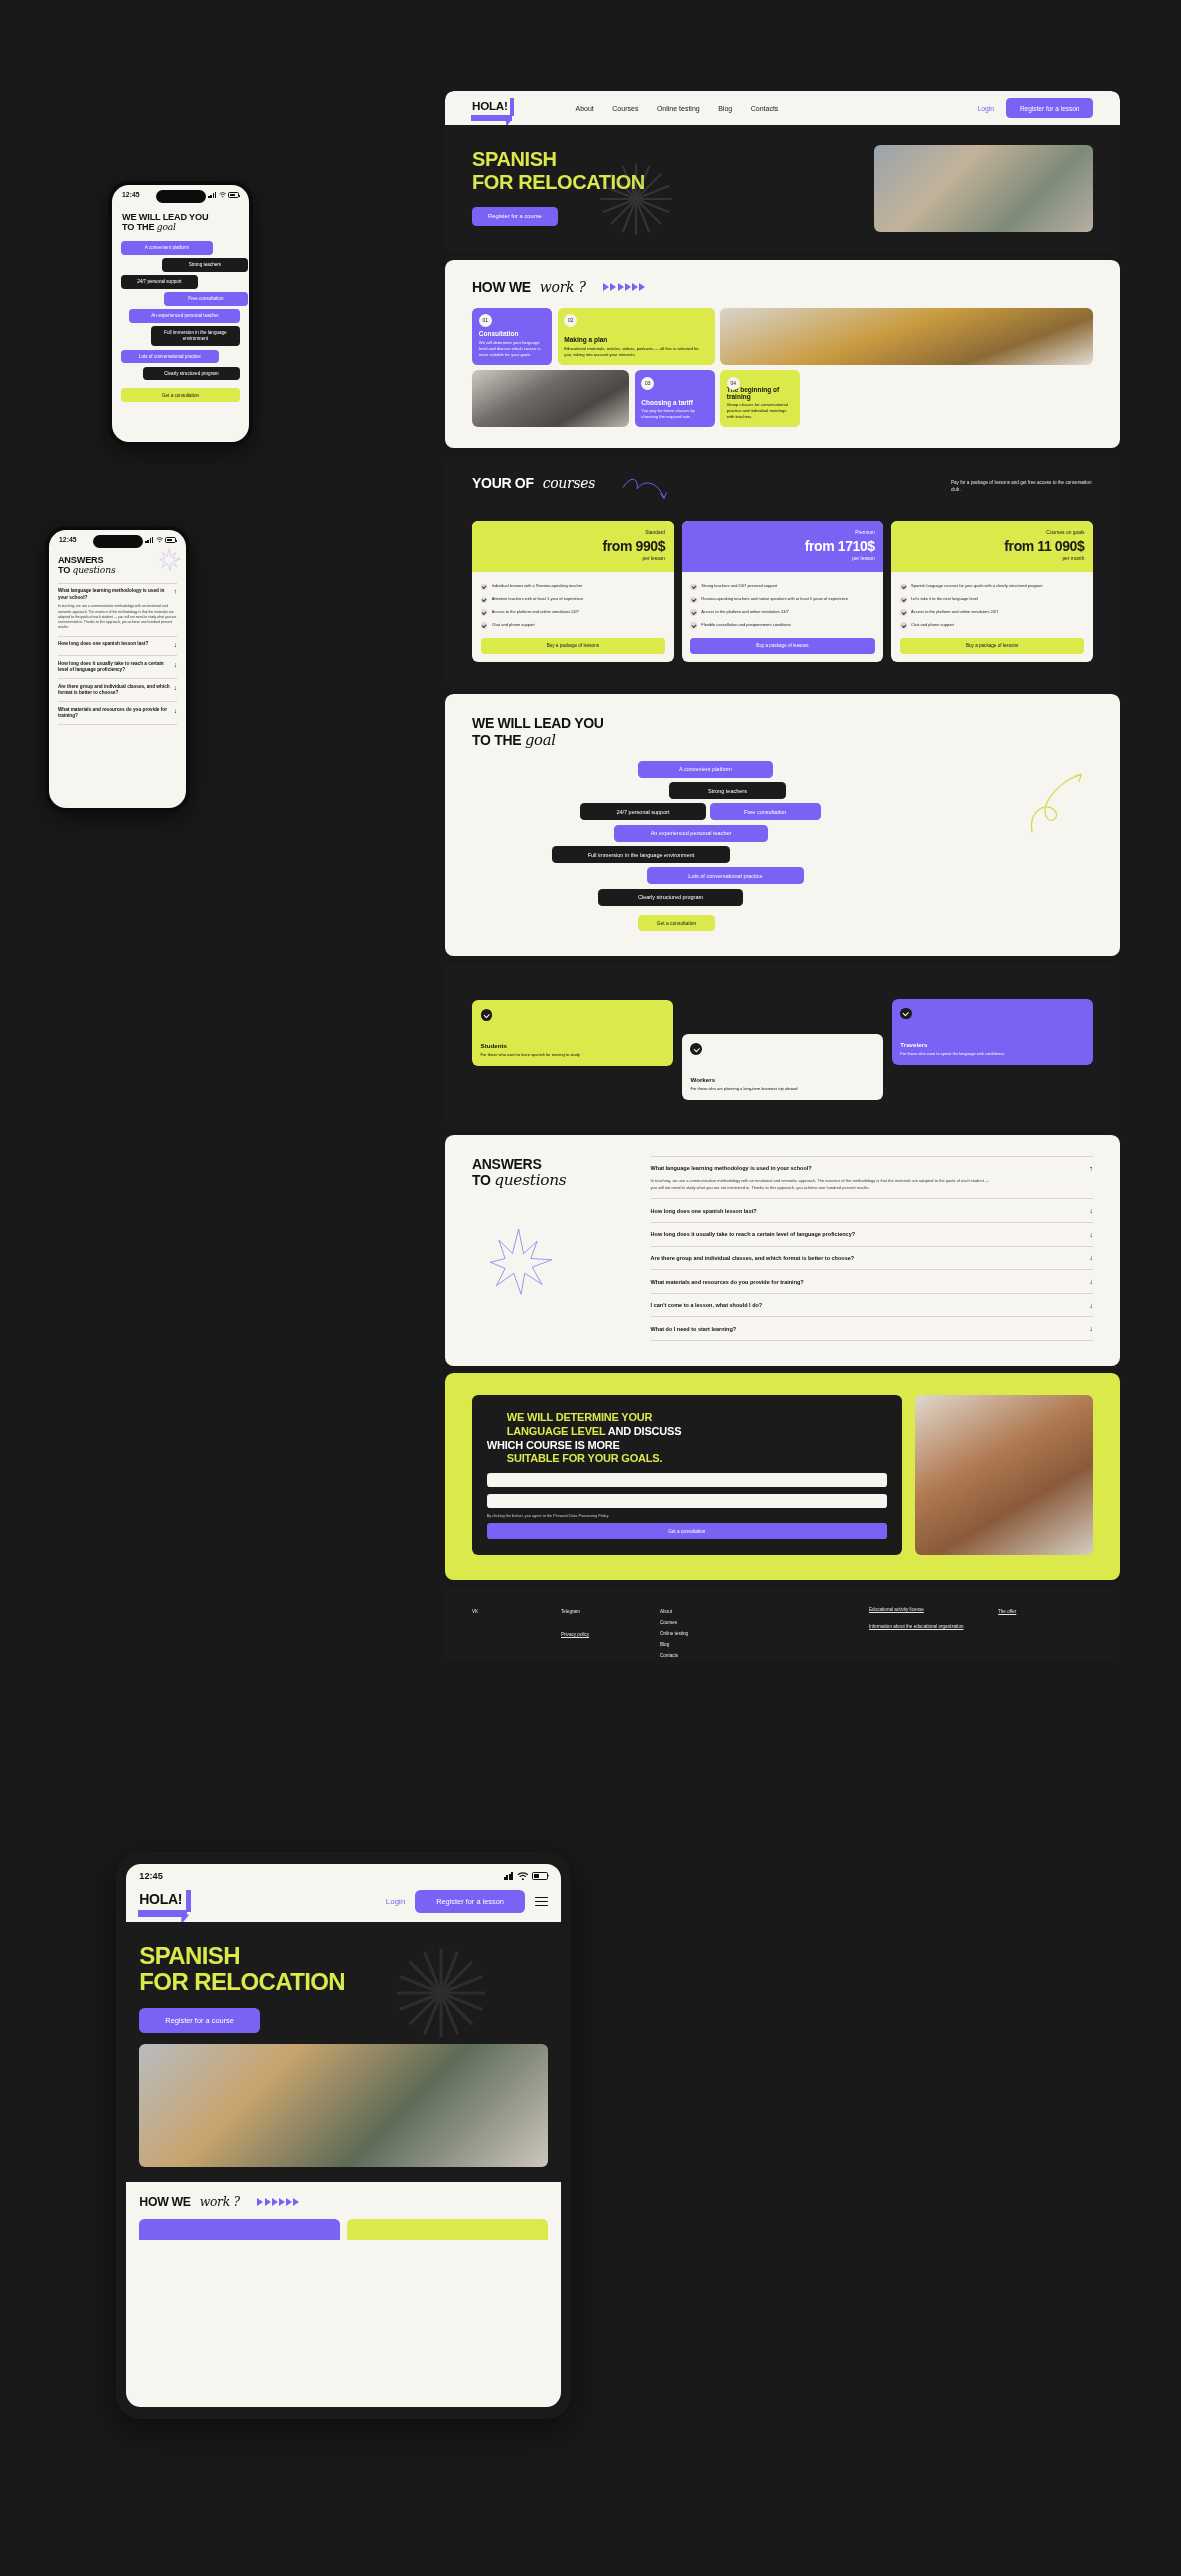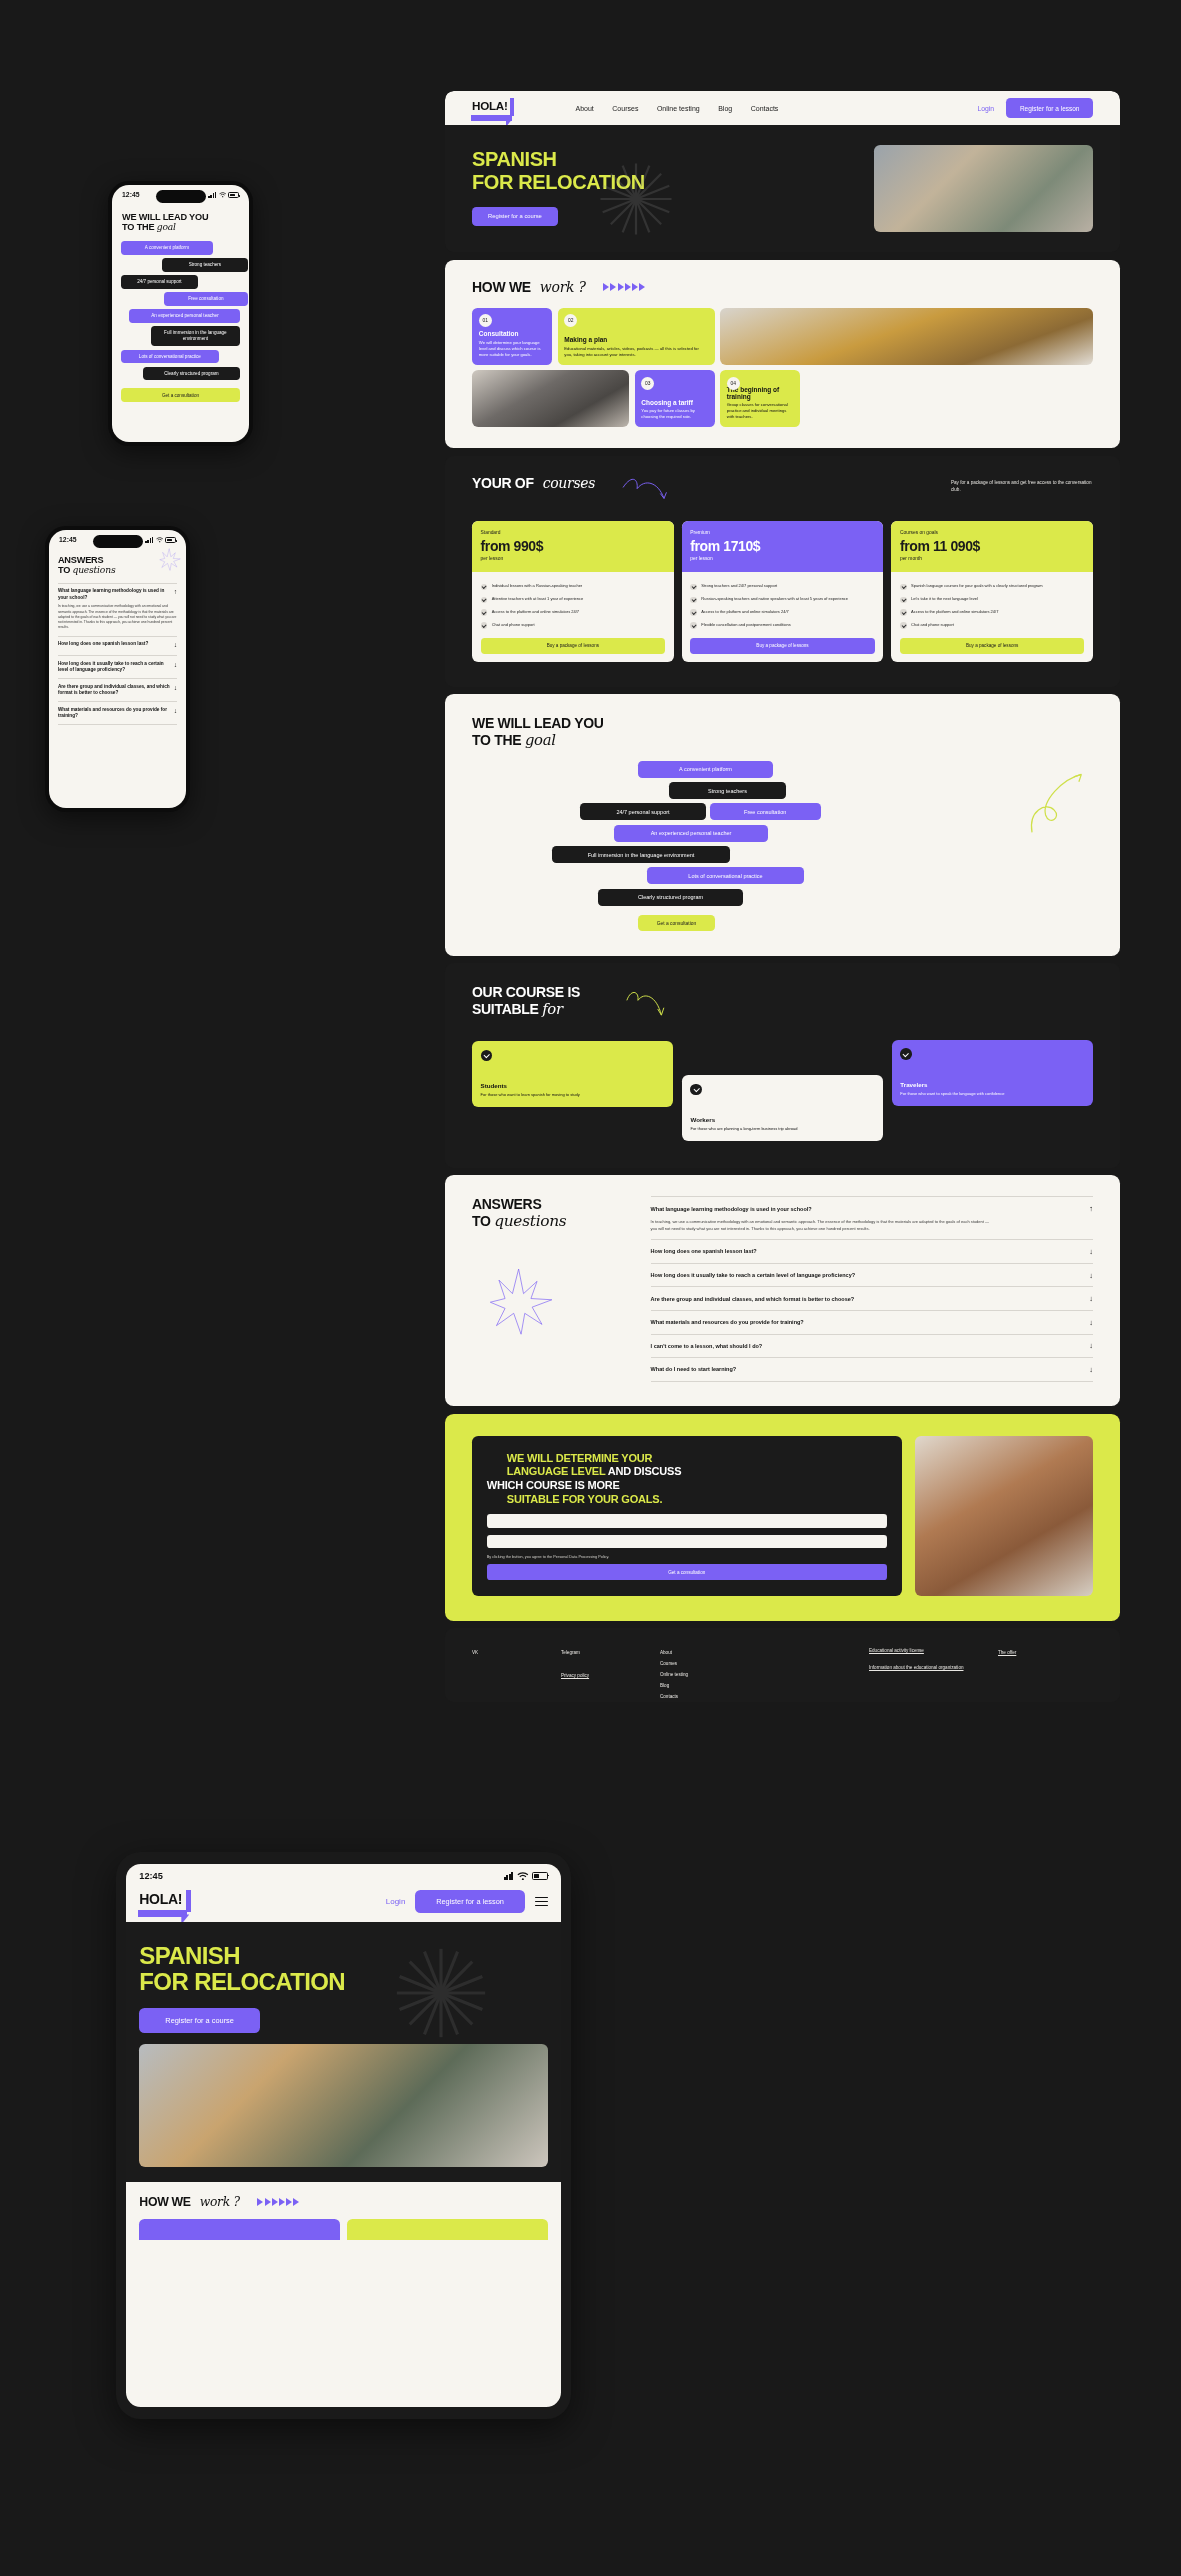--- a/index.html
+++ b/index.html
@@ -71,21 +71,21 @@
   .step p { font-size:4.2px; line-height:1.45; }
   .step.on-purple, .step.on-purple h4, .step.on-purple p { color:#fff; }
 
   .d-cost { background:#1b1b1b; padding:19.7px 27px 24.6px; }
   .d-cost .sec-title { color:#fff; }
   .cost-top { display:flex; align-items:flex-start; }
   .cost-note { margin-left:auto; color:#e6e4e0; font-size:4.6px; line-height:1.6;
                max-width:142px; padding-top:3.7px; }
   .price-grid { display:grid; grid-template-columns:repeat(3,1fr); gap:8px; margin-top:14.8px; }
   .pcard { border-radius:6.2px; overflow:hidden; background:#f7f5f0; }
-  .pcard .head { padding:8.6px 8.6px 11px; }
+  .pcard .head { padding:8.6px 8.6px 11px;text-align:right; }
   .pcard .tier { font-size:4.9px; margin-bottom:3.7px; }
   .pcard .amount { font-size:14px; font-weight:bold; letter-spacing:-0.4px; }
   .pcard .per { font-size:4.9px; margin-top:1.8px; }
   .pcard.lime .head { background:#dbe94a; color:#1b1b1b; }
   .pcard.purple .head { background:#7b61f4; color:#fff; }
   .pcard .body { padding:11px 8.6px 8.6px; }
   .feat { display:flex; gap:4.3px; margin-bottom:5.5px; }
   .feat .tick { width:6.8px; height:6.8px; border-radius:50%; background:#dcd9d3;
                 flex:none; position:relative; margin-top:0.6px; }
   .feat .tick::after { content:""; position:absolute; left:1.8px; top:1.8px; width:3.1px; height:1.8px;
@@ -442,31 +442,20 @@
         <div class="pillrow">
             <div class="pill d" style="width:145px;margin-left:126px">Clearly structured program</div>
           </div>
         <div class="pillrow" style="margin-top:5.5px">
             <div class="pill l" style="width:77px;margin-left:166px">Get a consultation</div>
           </div>
       </div>
     </div>
 
     <div class="dsec d-suit">
-      <div style="display:flex;align-items:flex-start">
-        <div style="font-size:14px;font-weight:bold;line-height:1.15;color:#fff;letter-spacing:-0.3px">
-          <span>OUR COURSE IS</span><br>
-          <span>SUITABLE</span>
-          <span class="script" style="font-size:14.8px">for</span>
-        </div>
-        <svg width="62" height="37" viewBox="0 0 100 60" style="margin-left:43px;margin-top:3.7px">
-          <path d="M6 20 C12 2 26 4 24 20 C34 6 54 12 62 44" fill="none" stroke="#cfe04a" stroke-width="1.6"></path>
-          <path d="M62 44 L56 34 M62 44 L66 32" fill="none" stroke="#cfe04a" stroke-width="1.6"></path>
-        </svg>
-      </div>
       <div class="suit-grid">
         <div class="scard lime">
           <span class="check"></span>
           <h4>Students</h4>
           <p>For those who want to learn spanish for moving to study</p>
         </div>
         <div class="scard mid" style="background:#f7f5f0">
           <span class="check"></span>
           <h4>Workers</h4>
           <p>For those who are planning a long-term business trip abroad</p>

